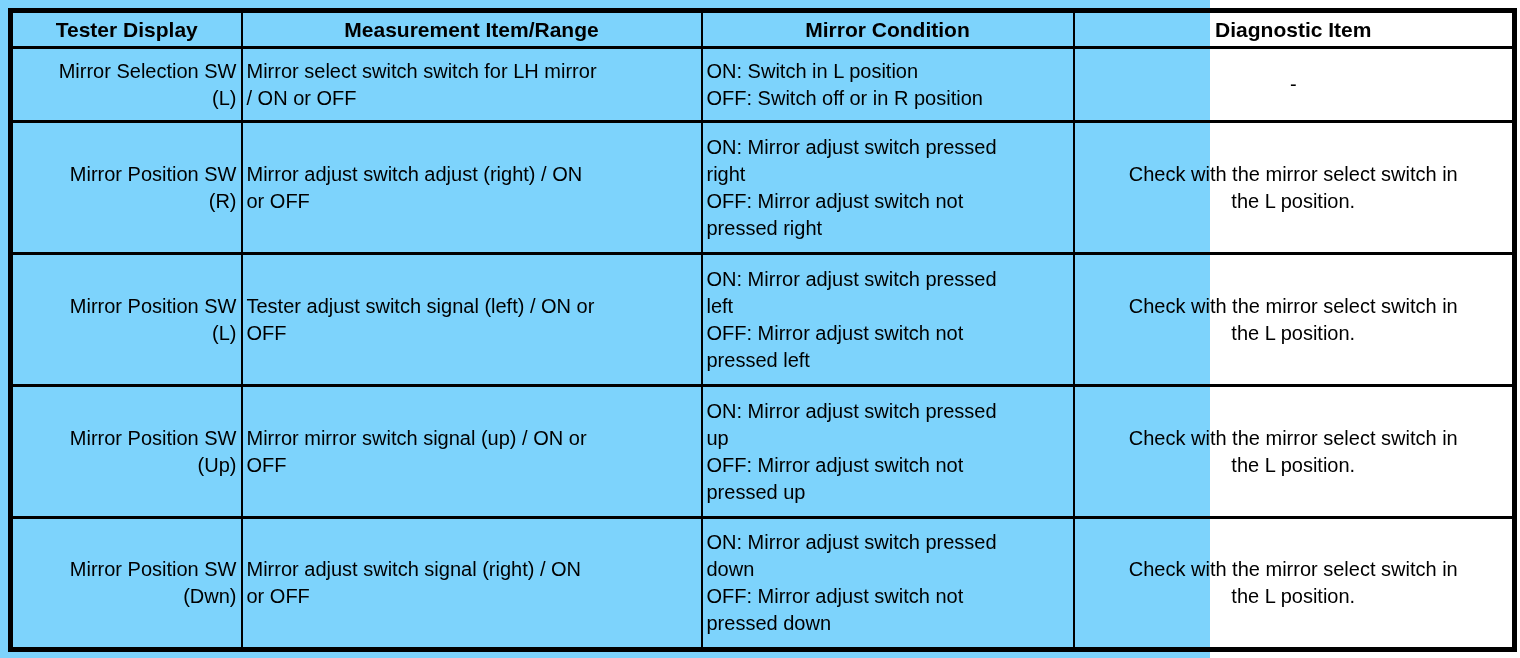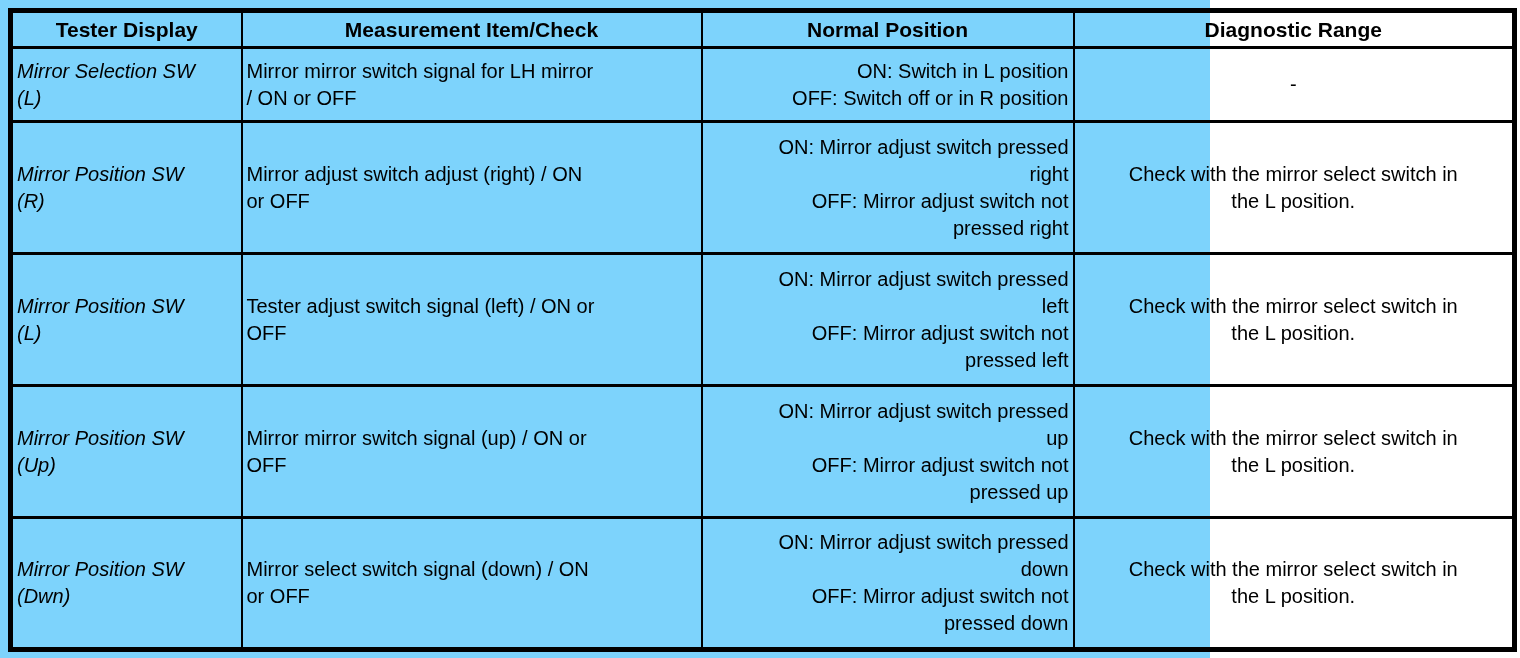--- a/index.html
+++ b/index.html
@@ -45,47 +45,47 @@
     text-align: center;
     white-space: nowrap;
   }
   tr.hdr  { height: 37px; }
   tr.r0   { height: 74px; }
   tr.r1, tr.r2, tr.r3, tr.r4 { height: 132px; }
   col.c-tester { width: 231px; }
   col.c-meas   { width: 460px; }
   col.c-norm   { width: 372px; }
   col.c-diag   { width: 441px; }
-  td.c-tester { text-align: left; padding: 2px 4px; font-style: italic; }
+  td.c-tester { text-align: right; padding: 2px 4px; }
   td.c-meas   { text-align: left;   padding: 2px 6px; }
-  td.c-norm   { text-align: right;   padding: 2px 6px; }
+  td.c-norm   { text-align: left;   padding: 2px 6px; }
   td.c-diag   { text-align: center; padding: 2px 8px; }
 </style>
 </head>
 <body>
 
 <div class="page">
   <table class="diag">
     <colgroup>
       <col class="c-tester">
       <col class="c-meas">
       <col class="c-norm">
       <col class="c-diag">
     </colgroup>
     <tbody>
       <tr class="hdr">
         <th>Tester Display</th>
-        <th>Measurement Item/Check</th>
-        <th>Normal Position</th>
-        <th>Diagnostic Range</th>
+        <th>Measurement Item/Range</th>
+        <th>Mirror Condition</th>
+        <th>Diagnostic Item</th>
       </tr>
       <tr class="r0">
         <td class="c-tester">Mirror Selection SW
 (L)</td>
-        <td class="c-meas">Mirror mirror switch signal for LH mirror
+        <td class="c-meas">Mirror select switch switch for LH mirror
 / ON or OFF</td>
         <td class="c-norm">ON: Switch in L position
 OFF: Switch off or in R position</td>
         <td class="c-diag">-</td>
       </tr>
       <tr class="r1">
         <td class="c-tester">Mirror Position SW
 (R)</td>
         <td class="c-meas">Mirror adjust switch adjust (right) / ON
 or OFF</td>
@@ -116,21 +116,21 @@
         <td class="c-norm">ON: Mirror adjust switch pressed
 up
 OFF: Mirror adjust switch not
 pressed up</td>
         <td class="c-diag">Check with the mirror select switch in
 the L position.</td>
       </tr>
       <tr class="r4">
         <td class="c-tester">Mirror Position SW
 (Dwn)</td>
-        <td class="c-meas">Mirror select switch signal (down) / ON
+        <td class="c-meas">Mirror adjust switch signal (right) / ON
 or OFF</td>
         <td class="c-norm">ON: Mirror adjust switch pressed
 down
 OFF: Mirror adjust switch not
 pressed down</td>
         <td class="c-diag">Check with the mirror select switch in
 the L position.</td>
       </tr>
     </tbody>
   </table>

